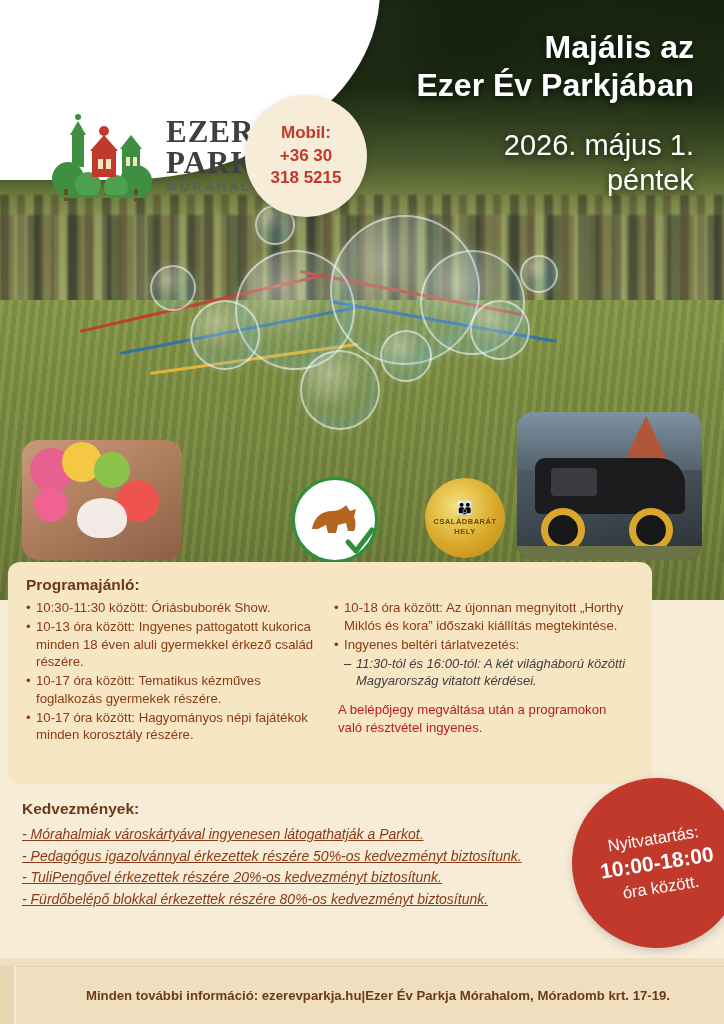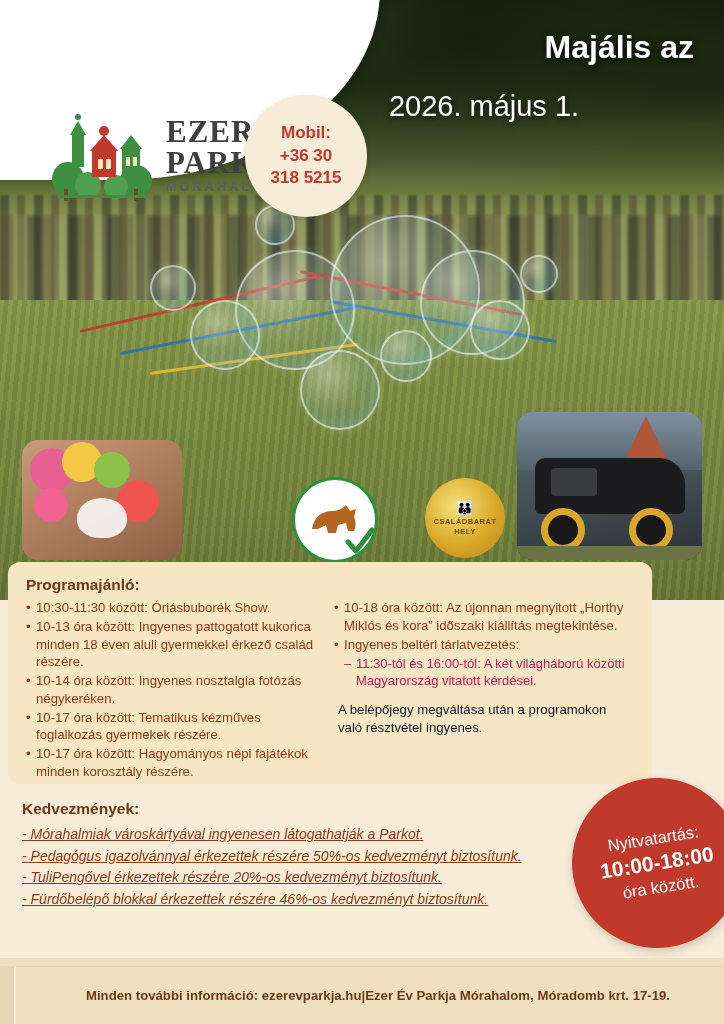--- a/index.html
+++ b/index.html
@@ -122,21 +122,21 @@
     text-shadow: 0 2px 7px rgba(0,0,0,0.75);
   }
   .header-text .h1 {
     font-size: 32px; font-weight: bold; line-height: 1.2;
     font-family: "Liberation Sans", sans-serif;
   }
   .header-text .h2 {
     font-size: 32px; font-weight: bold; line-height: 1.2;
   }
   .header-text .h3 {
-    font-size: 29px; font-weight: normal; line-height: 1.25; margin-top: 22px; text-align: center;
+    font-size: 29px; font-weight: normal; line-height: 1.25; margin-top: 22px;
   }
   .header-text .h4 {
     font-size: 29px; font-weight: normal; line-height: 1.2;
   }
 
   
   .inset {
     position: absolute; border-radius: 16px; overflow: hidden;
   }
   .inset-left {
@@ -174,28 +174,28 @@
   .program-cols { display: flex; gap: 8px; }
   .col { width: 50%; }
   .p-item {
     position: relative; font-size: 13.2px; line-height: 1.33;
     color: #8a3a14; padding-left: 10px; margin-bottom: 1.5px;
   }
   .p-item::before {
     content: "•"; position: absolute; left: 0; top: 0; color: #8a3a14;
   }
   .p-sub {
-    font-size: 13px; line-height: 1.32; color: #be185d;
-    padding-left: 22px; position: relative; margin-bottom: 6px;
+    font-size: 13px; line-height: 1.32; color: #404040;
+    font-style: italic; padding-left: 22px; position: relative; margin-bottom: 6px;
   }
   .p-sub::before {
     content: "–"; position: absolute; left: 10px; top: 0;
   }
   .p-note {
-    font-size: 13.2px; line-height: 1.33; color: #0f172a; margin-top: 12px;
+    font-size: 13.2px; line-height: 1.33; color: #b91c1c; margin-top: 12px;
     padding-left: 4px;
   }
 
   
   .disc-panel {
     position: absolute; left: 0; top: 786px; width: 724px; height: 172px;
     background: #f6ecd8;
     padding: 14px 22px 0 22px;
   }
   .disc-title { font-size: 15.5px; font-weight: bold; color: #6b3a1a; margin-bottom: 6px; }
@@ -341,30 +341,31 @@
   </div>
 
   <div class="mobil-circle">
     <div>Mobil:</div>
     <div>+36 30</div>
     <div>318 5215</div>
   </div>
 
   <div class="header-text">
     <div class="h1">Majális az</div>
+    <div class="h2">Ezer Év Parkjában</div>
     <div class="h3">2026. május 1.</div>
+    <div class="h4">péntek</div>
   </div>
 
   <div class="program-panel">
     <div class="program-title">Programajánló:</div>
     <div class="program-cols">
       <div class="col">
         <div class="p-item">10:30-11:30 között: Óriásbuborék Show.</div>
         <div class="p-item">10-13 óra között: Ingyenes pattogatott kukorica minden 18 éven aluli gyermekkel érkező család részére.</div>
-        <div class="p-item">10-14 óra között: Ingyenes nosztalgia fotózás négykeréken.</div>
         <div class="p-item">10-17 óra között: Tematikus kézműves foglalkozás gyermekek részére.</div>
         <div class="p-item">10-17 óra között: Hagyományos népi fajátékok minden korosztály részére.</div>
       </div>
       <div class="col">
         <div class="p-item">10-18 óra között: Az újonnan megnyitott „Horthy Miklós és kora” időszaki kiállítás megtekintése.</div>
         <div class="p-item">Ingyenes beltéri tárlatvezetés:</div>
         <div class="p-sub">11:30-tól és 16:00-tól: A két világháború közötti Magyarország vitatott kérdései.</div>
         <div class="p-note">A belépőjegy megváltása után a programokon való résztvétel ingyenes.</div>
       </div>
     </div>
@@ -372,21 +373,21 @@
 
   <div class="edge-l"></div>
   <div class="edge-r"></div>
   <div class="ghost-text">ÓRIÁS</div>
 
   <div class="disc-panel">
     <div class="disc-title">Kedvezmények:</div>
     <div class="disc-item">- Mórahalmiak városkártyával ingyenesen látogathatják a Parkot.</div>
     <div class="disc-item">- Pedagógus igazolvánnyal érkezettek részére 50%-os kedvezményt biztosítunk.</div>
     <div class="disc-item">- TuliPengővel érkezettek részére 20%-os kedvezményt biztosítunk.</div>
-    <div class="disc-item">- Fürdőbelépő blokkal érkezettek részére 46%-os kedvezményt biztosítunk.</div>
+    <div class="disc-item">- Fürdőbelépő blokkal érkezettek részére 80%-os kedvezményt biztosítunk.</div>
   </div>
 
   <div class="hours-circle">
     <div class="hc1">Nyitvatartás:</div>
     <div class="hc2">10:00-18:00</div>
     <div class="hc3">óra között.</div>
   </div>
 
   <div class="side-strip"></div>
   <div class="footer">

